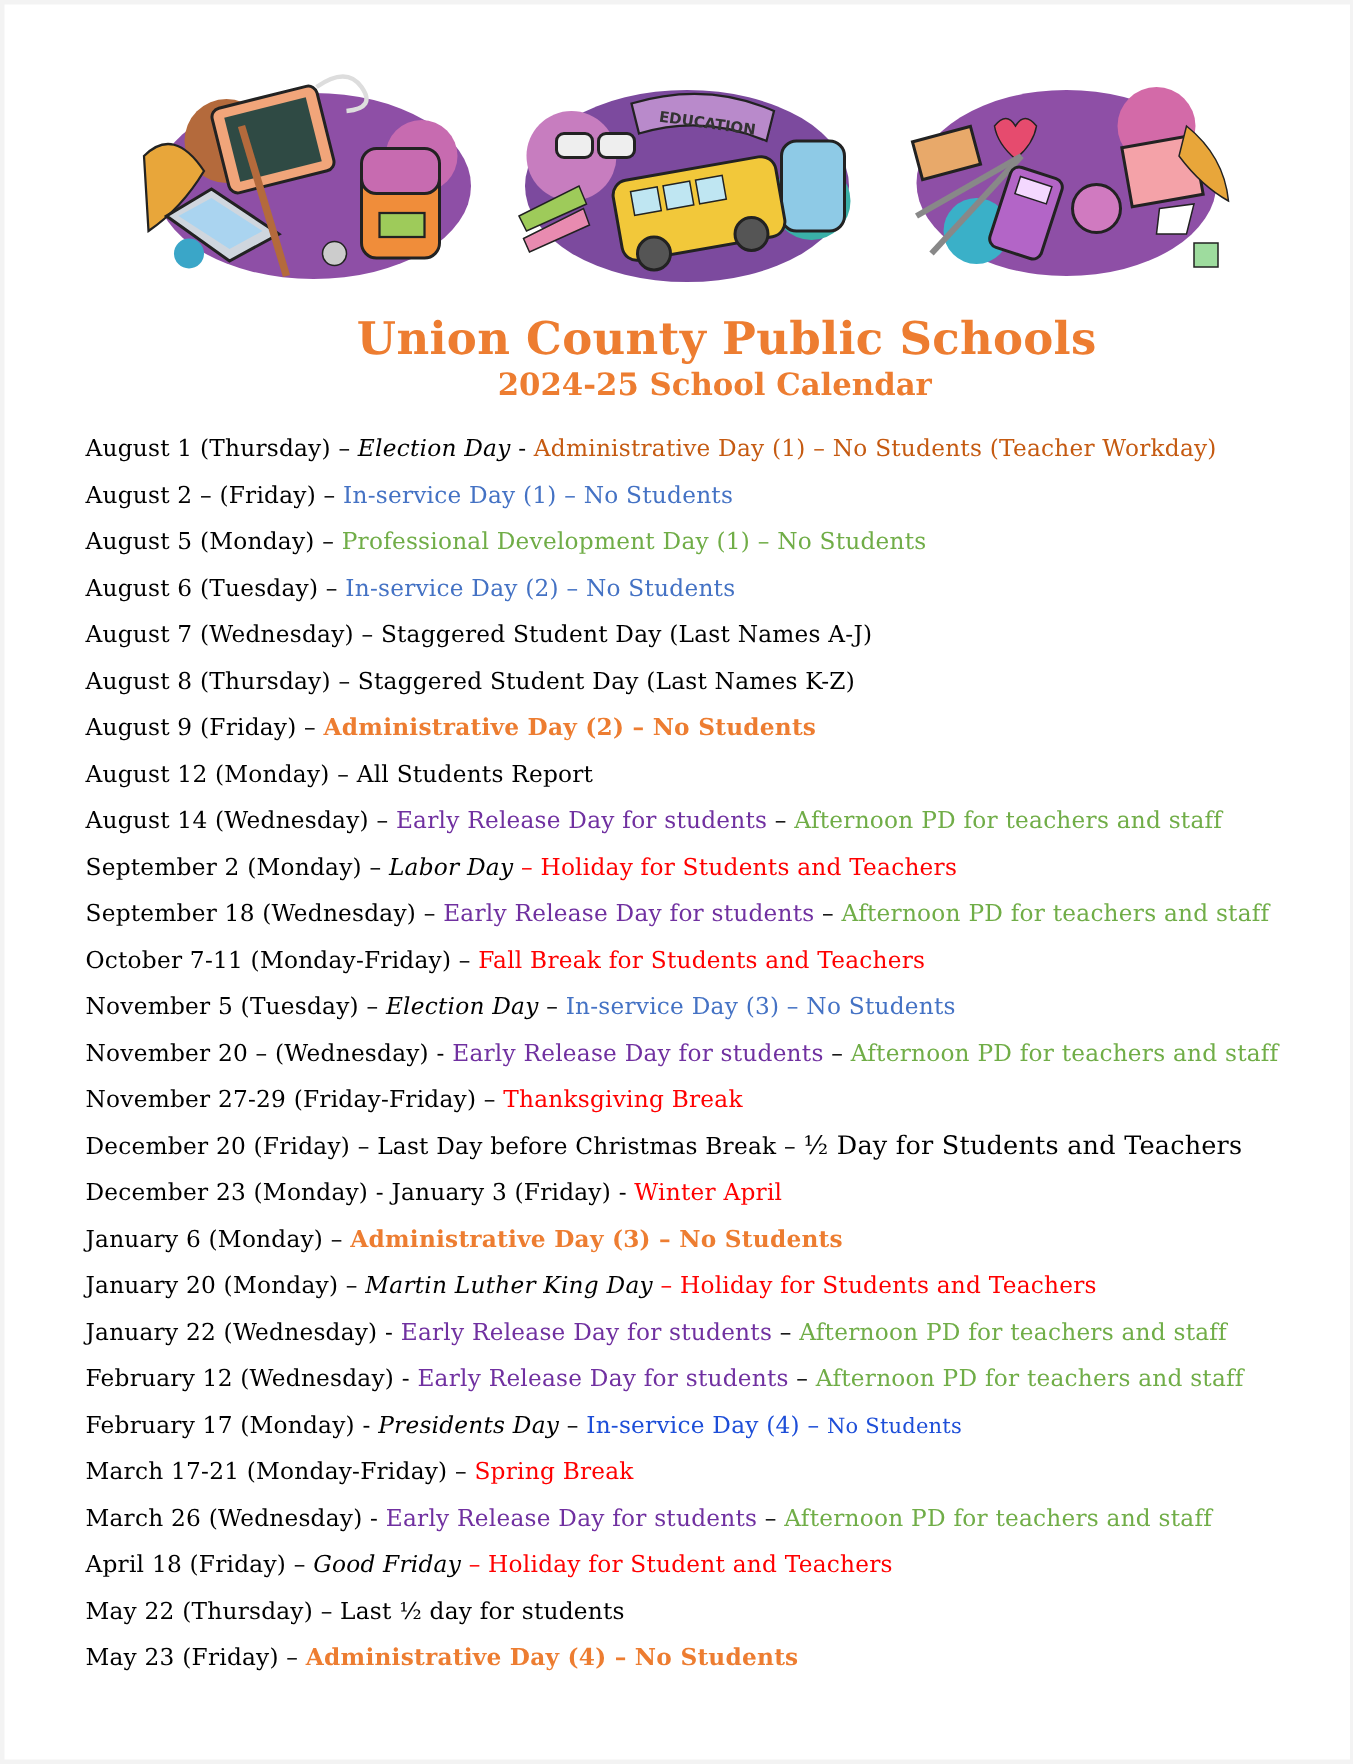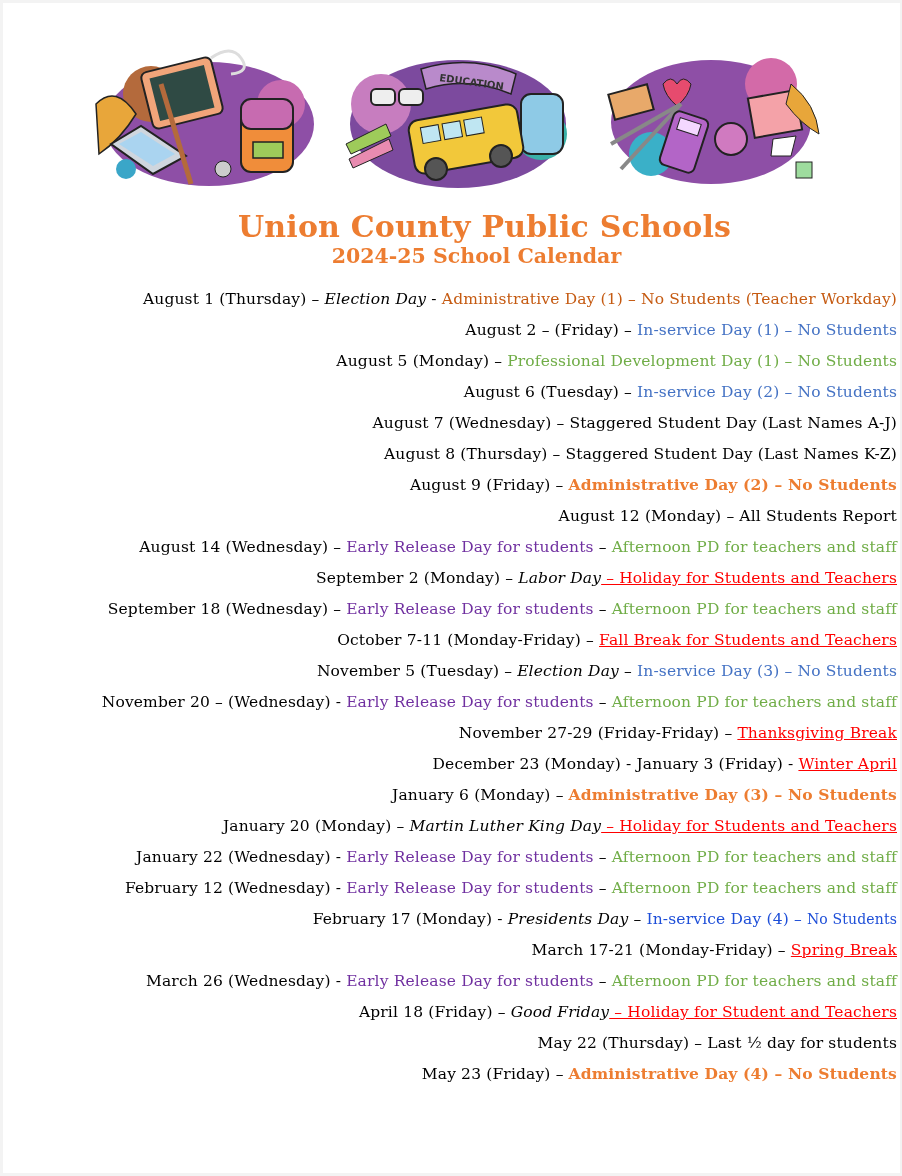--- a/index.html
+++ b/index.html
@@ -14,32 +14,32 @@
   }
   .banner {
     position: absolute; top: 37px; left: 88px; width: 735px; height: 158px;
     display: flex; justify-content: space-between; align-items: center;
   }
   .doodle { position: relative; width: 235px; height: 150px; }
   .doodle svg { width: 100%; height: 100%; }
   .title-block { position: absolute; top: 207px; left: 0; width: 100%; text-align: center; color: #ed7d31; }
   .title { font-family: "DejaVu Serif", serif; font-weight: bold; font-size: 30px; line-height: 34px; margin: 0 0 0 66px; letter-spacing: 0.2px; }
   .subtitle { font-family: "DejaVu Serif", serif; font-weight: bold; font-size: 20.5px; line-height: 24px; margin: 0 0 0 50px; }
-  .list { position: absolute; top: 283px; left: 54px; width: 840px; text-align: right; }
+  .list { position: absolute; top: 283px; left: 54px; width: 840px; }
   .row { height: 31px; line-height: 26px; font-size: 15.5px; white-space: nowrap; color: #000; letter-spacing: 0.15px; }
   .seg { }
   .black { color: #000000; }
   .ital { font-style: italic; }
   .admin-dark { color: #c55a11; }
   .admin { color: #ed7d31; font-weight: bold; }
   .inservice { color: #4472c4; }
   .inservice2 { color: #1d4ed8; }
   .pd { color: #70ad47; }
   .early { color: #7030a0; margin-top: 20px; }
-  .holiday { color: #ff0000; text-decoration: underline; }
+  .holiday { color: #ff0000; }
   .big { font-size: 17px; }
   .small { font-size: 14px; }
 </style>
 </head>
 <body>
 
 <div class="sheet">
 
   <div class="banner">
 
@@ -118,20 +118,21 @@
       <div class="row"><span class="seg black">August 8 (Thursday) – Staggered Student Day (Last Names K-Z)</span></div>
       <div class="row"><span class="seg black">August 9 (Friday) – </span><span class="seg admin">Administrative Day (2) – No Students</span></div>
       <div class="row"><span class="seg black">August 12 (Monday) – All Students Report</span></div>
       <div class="row"><span class="seg black">August 14 (Wednesday) – </span><span class="seg early">Early Release Day for students</span><span class="seg black"> – </span><span class="seg pd">Afternoon PD for teachers and staff</span></div>
       <div class="row"><span class="seg black">September 2 (Monday) – </span><span class="seg black ital">Labor Day</span><span class="seg holiday"> – Holiday for Students and Teachers</span></div>
       <div class="row"><span class="seg black">September 18 (Wednesday) – </span><span class="seg early">Early Release Day for students</span><span class="seg black"> – </span><span class="seg pd">Afternoon PD for teachers and staff</span></div>
       <div class="row"><span class="seg black">October 7-11 (Monday-Friday) – </span><span class="seg holiday">Fall Break for Students and Teachers</span></div>
       <div class="row"><span class="seg black">November 5 (Tuesday) – </span><span class="seg black ital">Election Day</span><span class="seg black"> – </span><span class="seg inservice">In-service Day (3) – No Students</span></div>
       <div class="row"><span class="seg black">November 20 – (Wednesday) - </span><span class="seg early">Early Release Day for students</span><span class="seg black"> – </span><span class="seg pd">Afternoon PD for teachers and staff</span></div>
       <div class="row"><span class="seg black">November 27-29 (Friday-Friday) – </span><span class="seg holiday">Thanksgiving Break</span></div>
+      <div class="row"><span class="seg black">December 20 (Friday) – Last Day before Christmas Break – </span><span class="seg black big">½ Day for Students and Teachers</span></div>
       <div class="row"><span class="seg black">December 23 (Monday) - January 3 (Friday) - </span><span class="seg holiday">Winter April</span></div>
       <div class="row"><span class="seg black">January 6 (Monday) – </span><span class="seg admin">Administrative Day (3) – No Students</span></div>
       <div class="row"><span class="seg black">January 20 (Monday) – </span><span class="seg black ital">Martin Luther King Day</span><span class="seg holiday"> – Holiday for Students and Teachers</span></div>
       <div class="row"><span class="seg black">January 22 (Wednesday) - </span><span class="seg early">Early Release Day for students</span><span class="seg black"> – </span><span class="seg pd">Afternoon PD for teachers and staff</span></div>
       <div class="row"><span class="seg black">February 12 (Wednesday) - </span><span class="seg early">Early Release Day for students</span><span class="seg black"> – </span><span class="seg pd">Afternoon PD for teachers and staff</span></div>
       <div class="row"><span class="seg black">February 17 (Monday) - </span><span class="seg black ital">Presidents Day</span><span class="seg black"> – </span><span class="seg inservice2">In-service Day (4) – </span><span class="seg inservice2 small">No Students</span></div>
       <div class="row"><span class="seg black">March 17-21 (Monday-Friday) – </span><span class="seg holiday">Spring Break</span></div>
       <div class="row"><span class="seg black">March 26 (Wednesday) - </span><span class="seg early">Early Release Day for students</span><span class="seg black"> – </span><span class="seg pd">Afternoon PD for teachers and staff</span></div>
       <div class="row"><span class="seg black">April 18 (Friday) – </span><span class="seg black ital">Good Friday</span><span class="seg holiday"> – Holiday for Student and Teachers</span></div>
       <div class="row"><span class="seg black">May 22 (Thursday) – Last ½ day for students</span></div>

